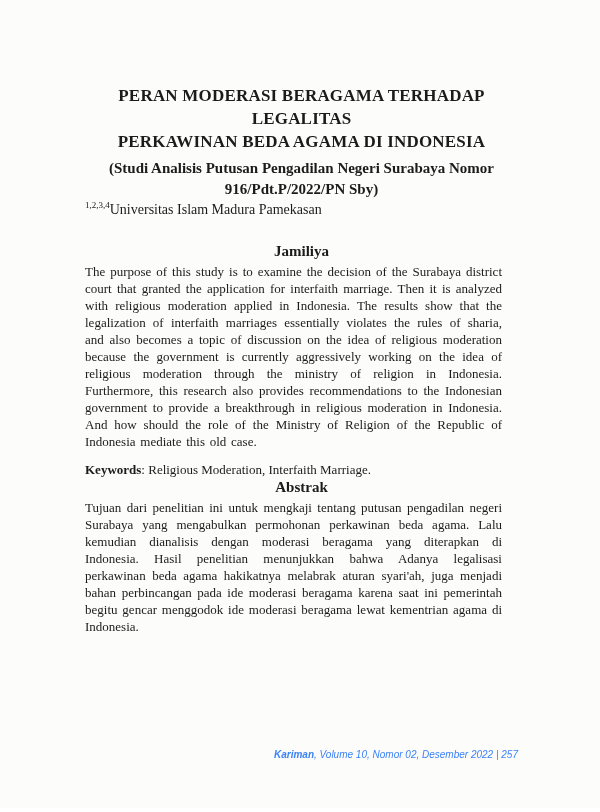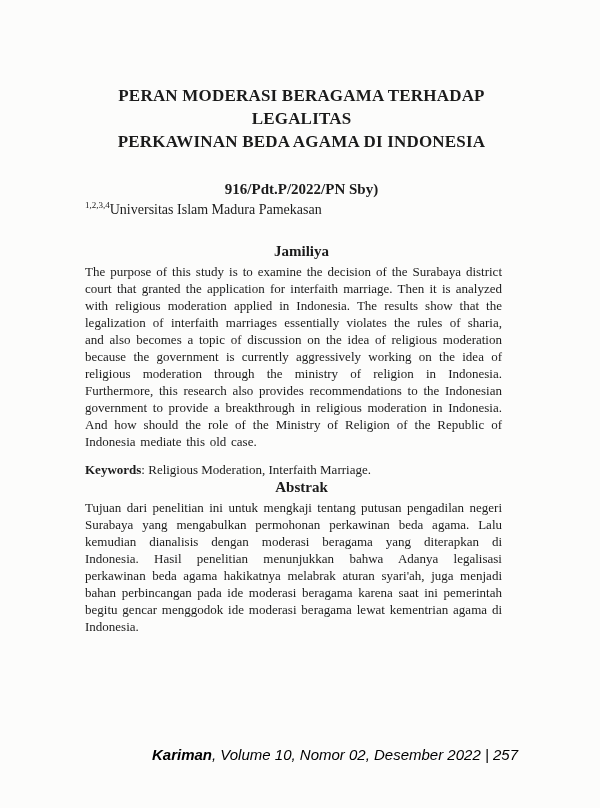--- a/index.html
+++ b/index.html
@@ -78,35 +78,35 @@
     font-size: 13px;
     line-height: 17px;
   }
   .keywords b { font-weight: bold; }
   .journal-footer {
     position: absolute;
     right: 82px;
     bottom: 45px;
     font-family: "Liberation Sans", "DejaVu Sans", sans-serif;
     font-style: italic;
-    font-size: 15px;
+    font-size: 10px;
     line-height: 16px;
-    color: #000000;
+    color: #3b82f6;
     white-space: nowrap;
   }
   .journal-name { font-weight: bold; }
 </style>
 </head>
 <body>
 
 <div class="page">
 
   <h1 class="paper-title"><span>PERAN MODERASI BERAGAMA TERHADAP LEGALITAS</span><br><span>PERKAWINAN BEDA AGAMA DI INDONESIA</span></h1>
 
-  <div class="paper-subtitle"><br><span>916/Pdt.P/2022/PN Sby)</span></div>
+  <div class="paper-subtitle"><span>(Studi Analisis Putusan Pengadilan Negeri Surabaya Nomor</span><br><span>916/Pdt.P/2022/PN Sby)</span></div>
 
 
   <div class="affiliation"><span class="affil-sup">1,2,3,4</span><span>Universitas Islam Madura Pamekasan</span></div>
 
 
   <section>
     <h2 class="section-heading abstract-heading">Jamiliya</h2>
     <p class="body-text">The purpose of this study is to examine the decision of the Surabaya district court that granted the application for interfaith marriage. Then it is analyzed with religious moderation applied in Indonesia. The results show that the legalization of interfaith marriages essentially violates the rules of sharia, and also becomes a topic of discussion on the idea of religious moderation because the government is currently aggressively working on the idea of religious moderation through the ministry of religion in Indonesia. Furthermore, this research also provides recommendations to the Indonesian government to provide a breakthrough in religious moderation in Indonesia. And how should the role of the Ministry of Religion of the Republic of Indonesia mediate this old case.</p>
     <p class="keywords"><b>Keywords</b><span>: Religious Moderation, Interfaith Marriage.</span></p>
   </section>

